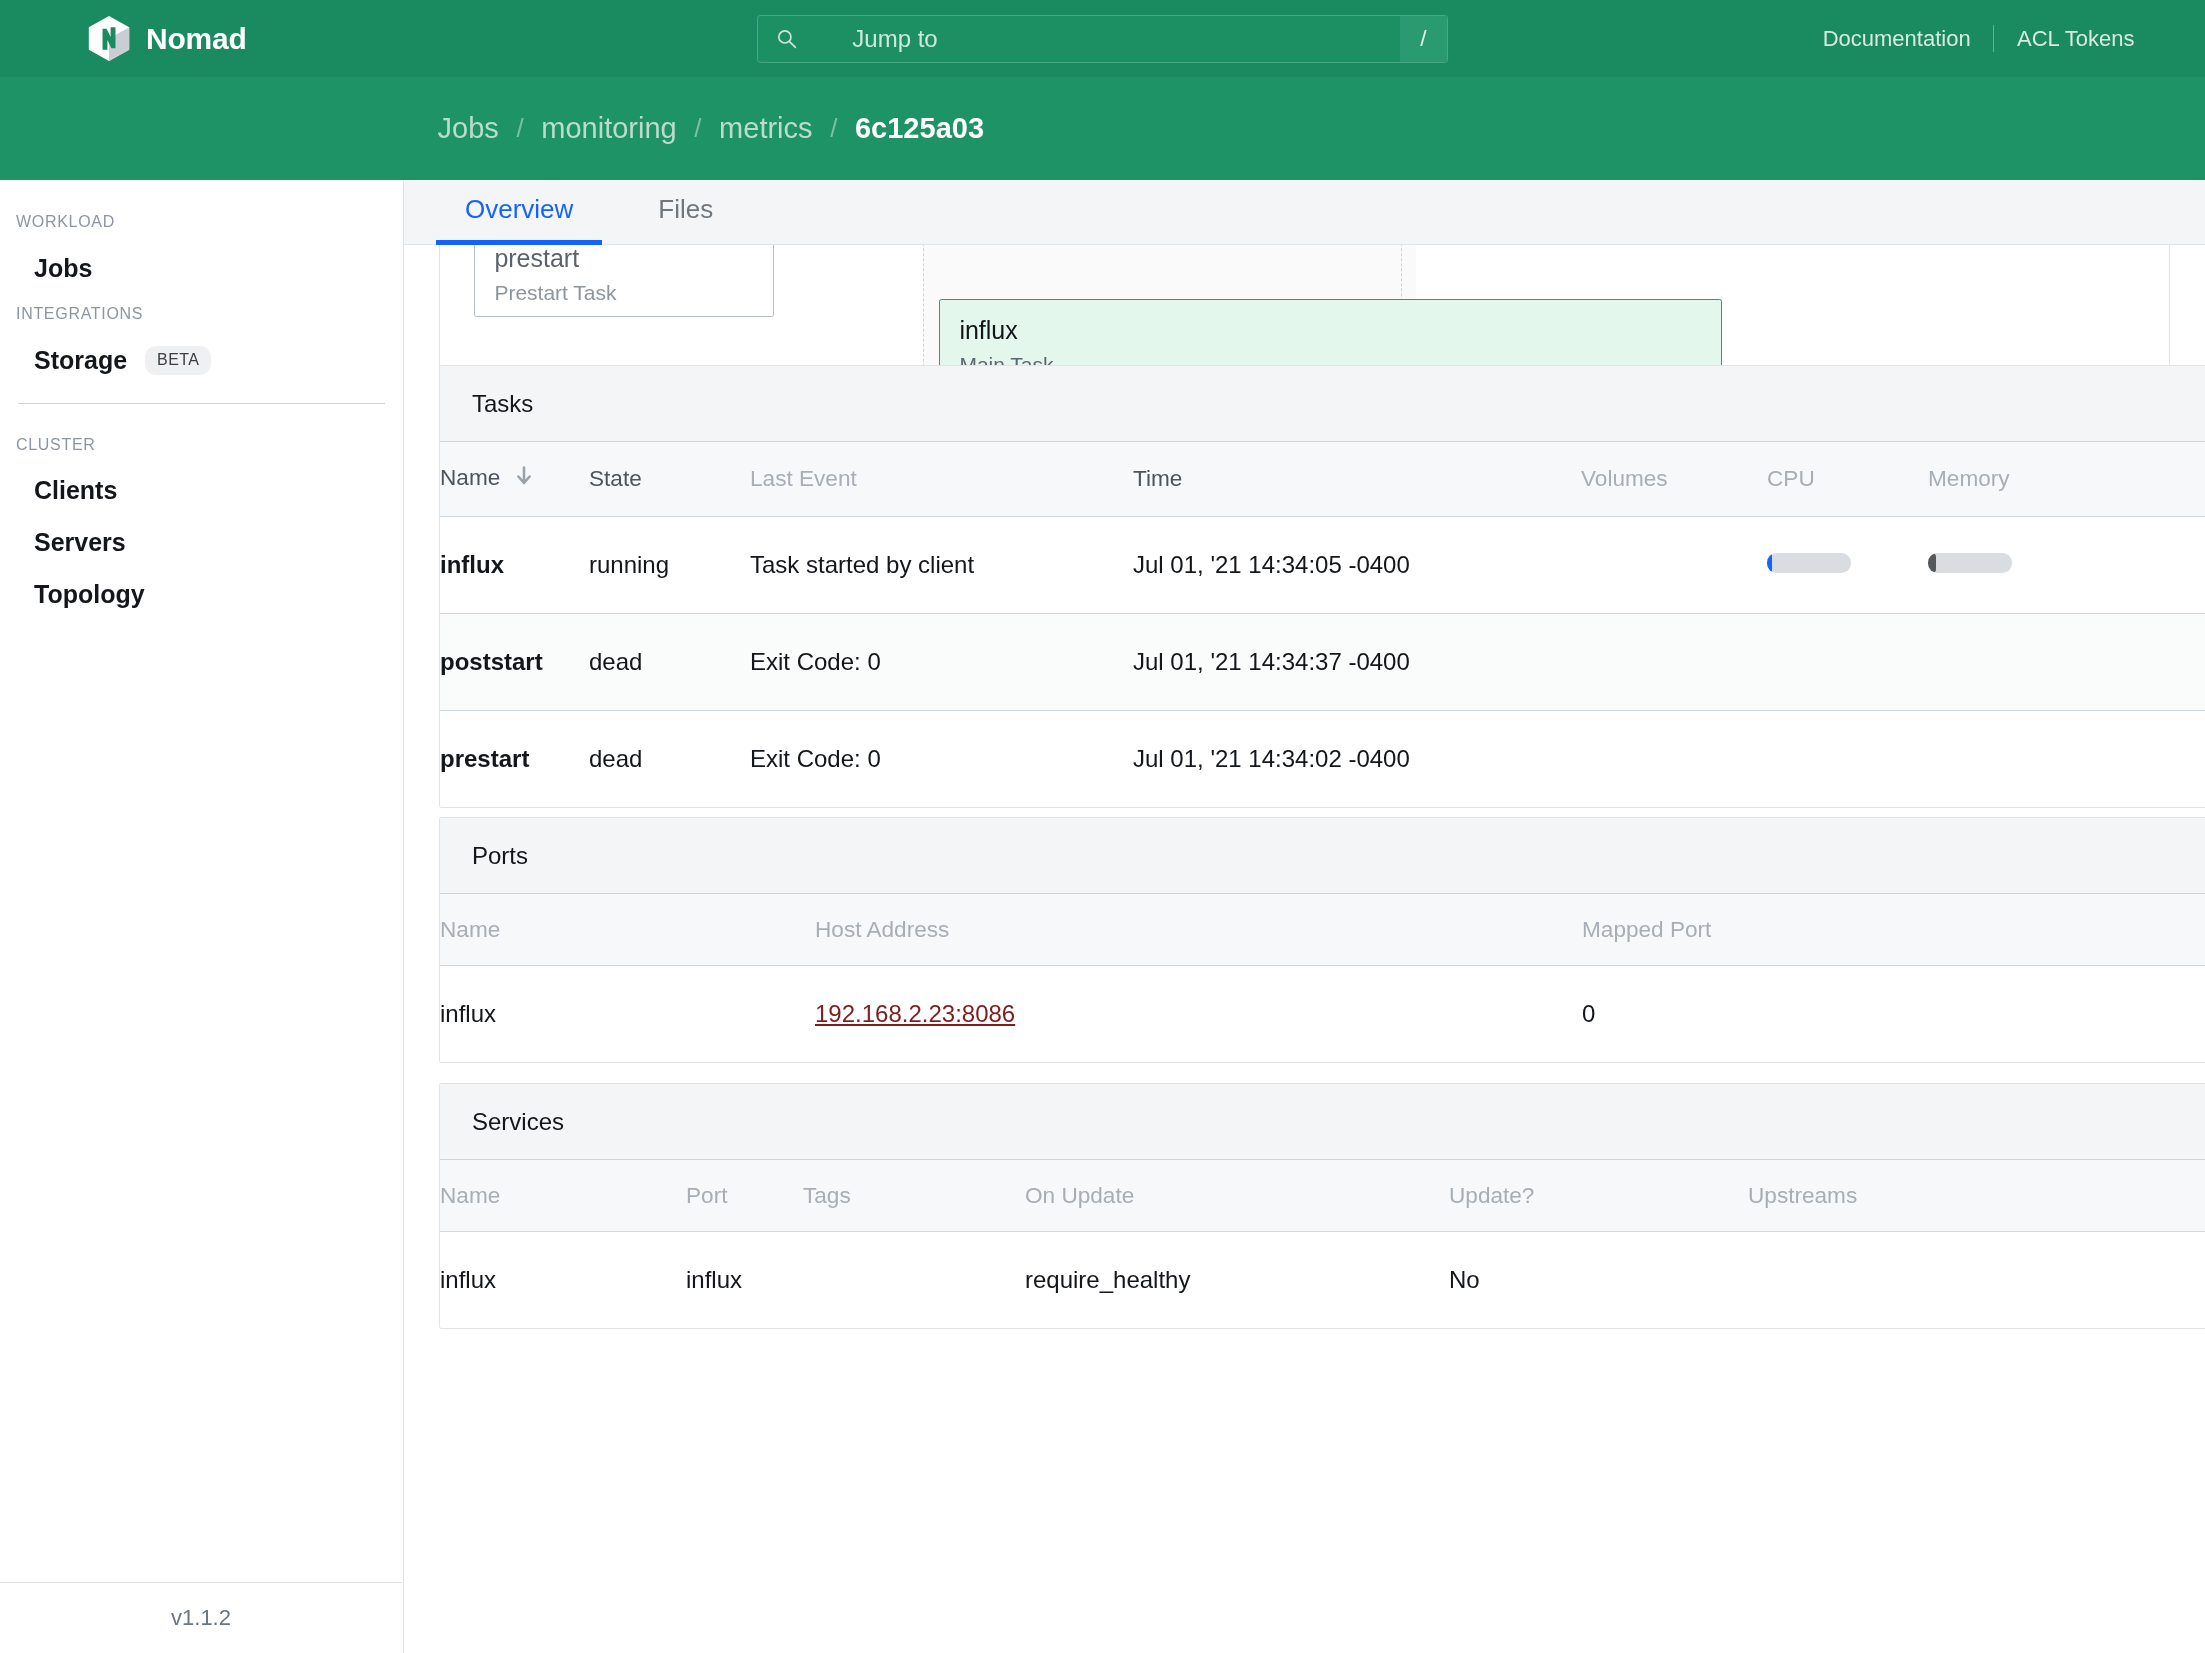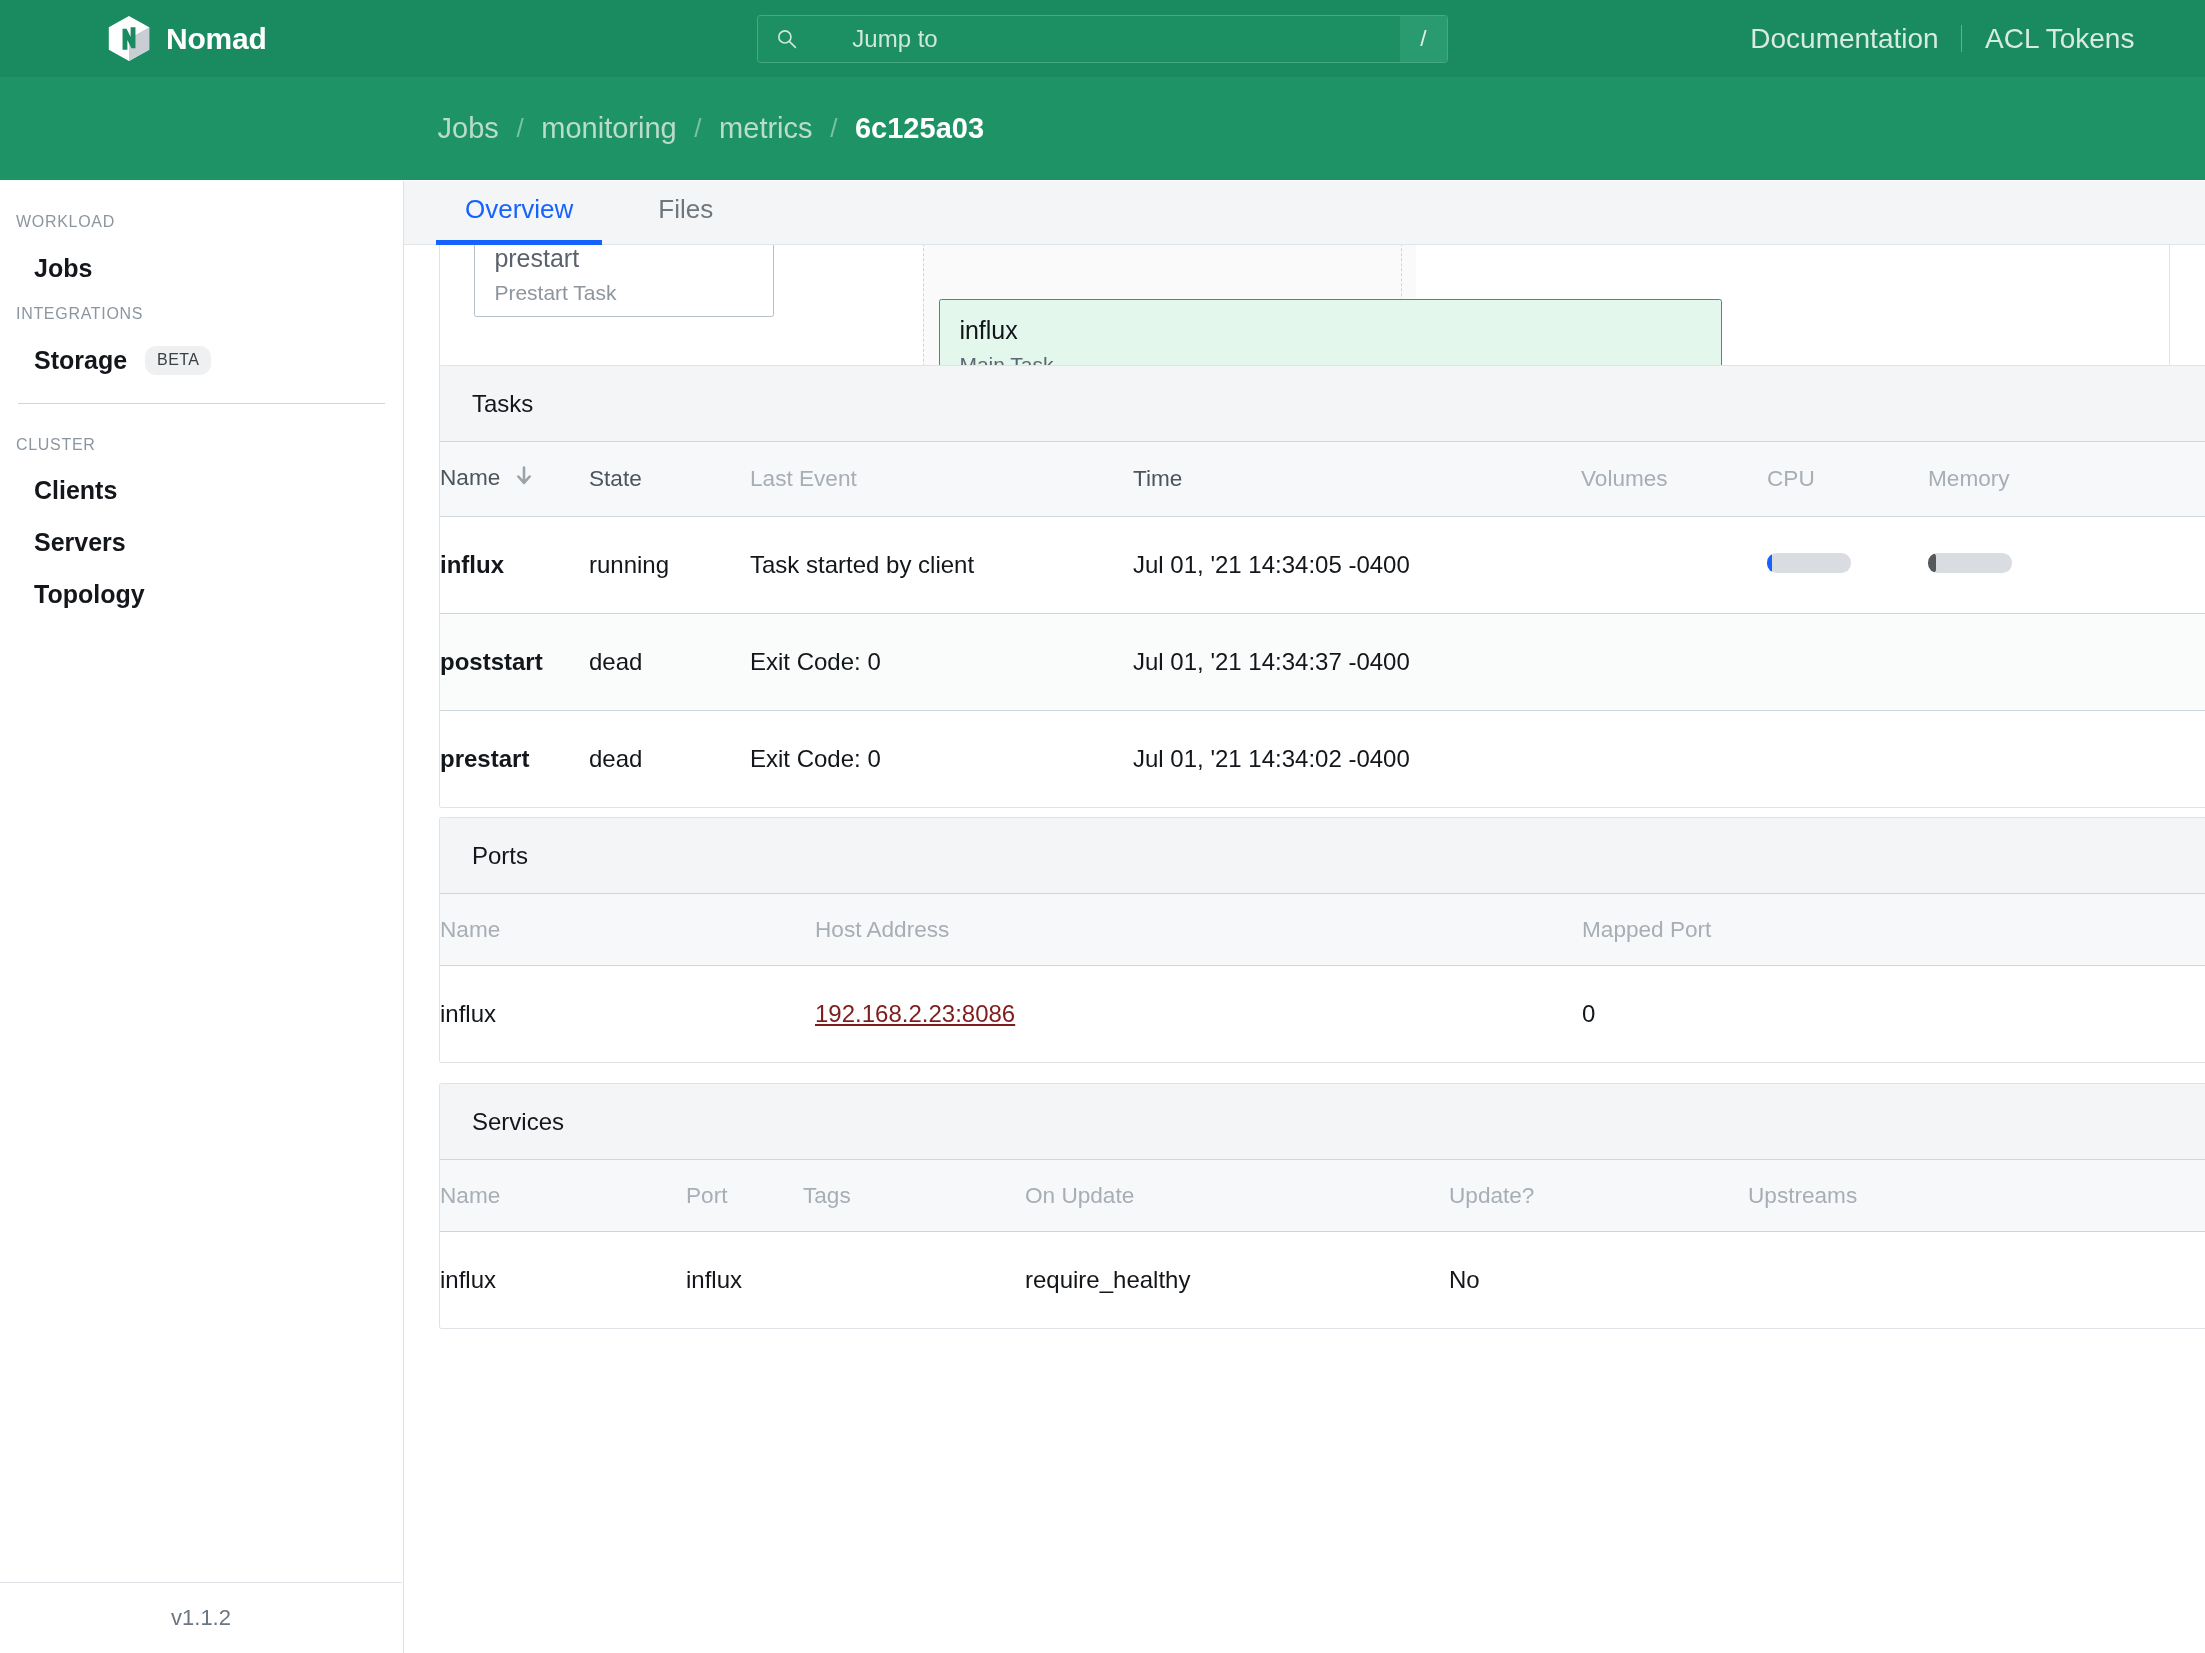--- a/index.html
+++ b/index.html
@@ -13,21 +13,21 @@
 
   
   .topbar {
     position: absolute; top: 0; left: 0;
     width: 2205px; height: 77px;
     background: #1a8a60;
     display: flex; align-items: center;
   }
   .brand {
     display: flex; align-items: center; gap: 16px;
-    margin-left: 68px;
+    margin-left: 48px;
     cursor: pointer;
     padding-left: 40px;
   }
   .brand-logo { width: 42px; height: 47px; display: block; }
   .brand-name {
     color: #ffffff; font-size: 30px; font-weight: 700; letter-spacing: -0.2px;
   }
   .search-wrap {
     position: absolute; left: 757px; top: 14.5px;
     width: 691px; height: 48px;
@@ -46,21 +46,21 @@
     background: #2a9a70;
     display: flex; align-items: center; justify-content: center;
     color: #e3f1ea; font-size: 22.6px;
     border-radius: 0 2.4px 2.4px 0;
   }
   .top-links {
     position: absolute; right: 48px; top: 0; height: 77px;
     display: flex; align-items: center; gap: 0;
   }
   .top-link {
-    color: #d7ebe1; font-size: 28px; cursor: pointer;
+    color: #d7ebe1; font-size: 22px; cursor: pointer;
     padding: 0 22.6px;
   }
   .top-divider {
     width: 1.2px; height: 27.4px; background: #5bb394;
   }
 
   
   .crumbbar {
     position: absolute; top: 77px; left: 0;
     width: 2205px; height: 103px;

